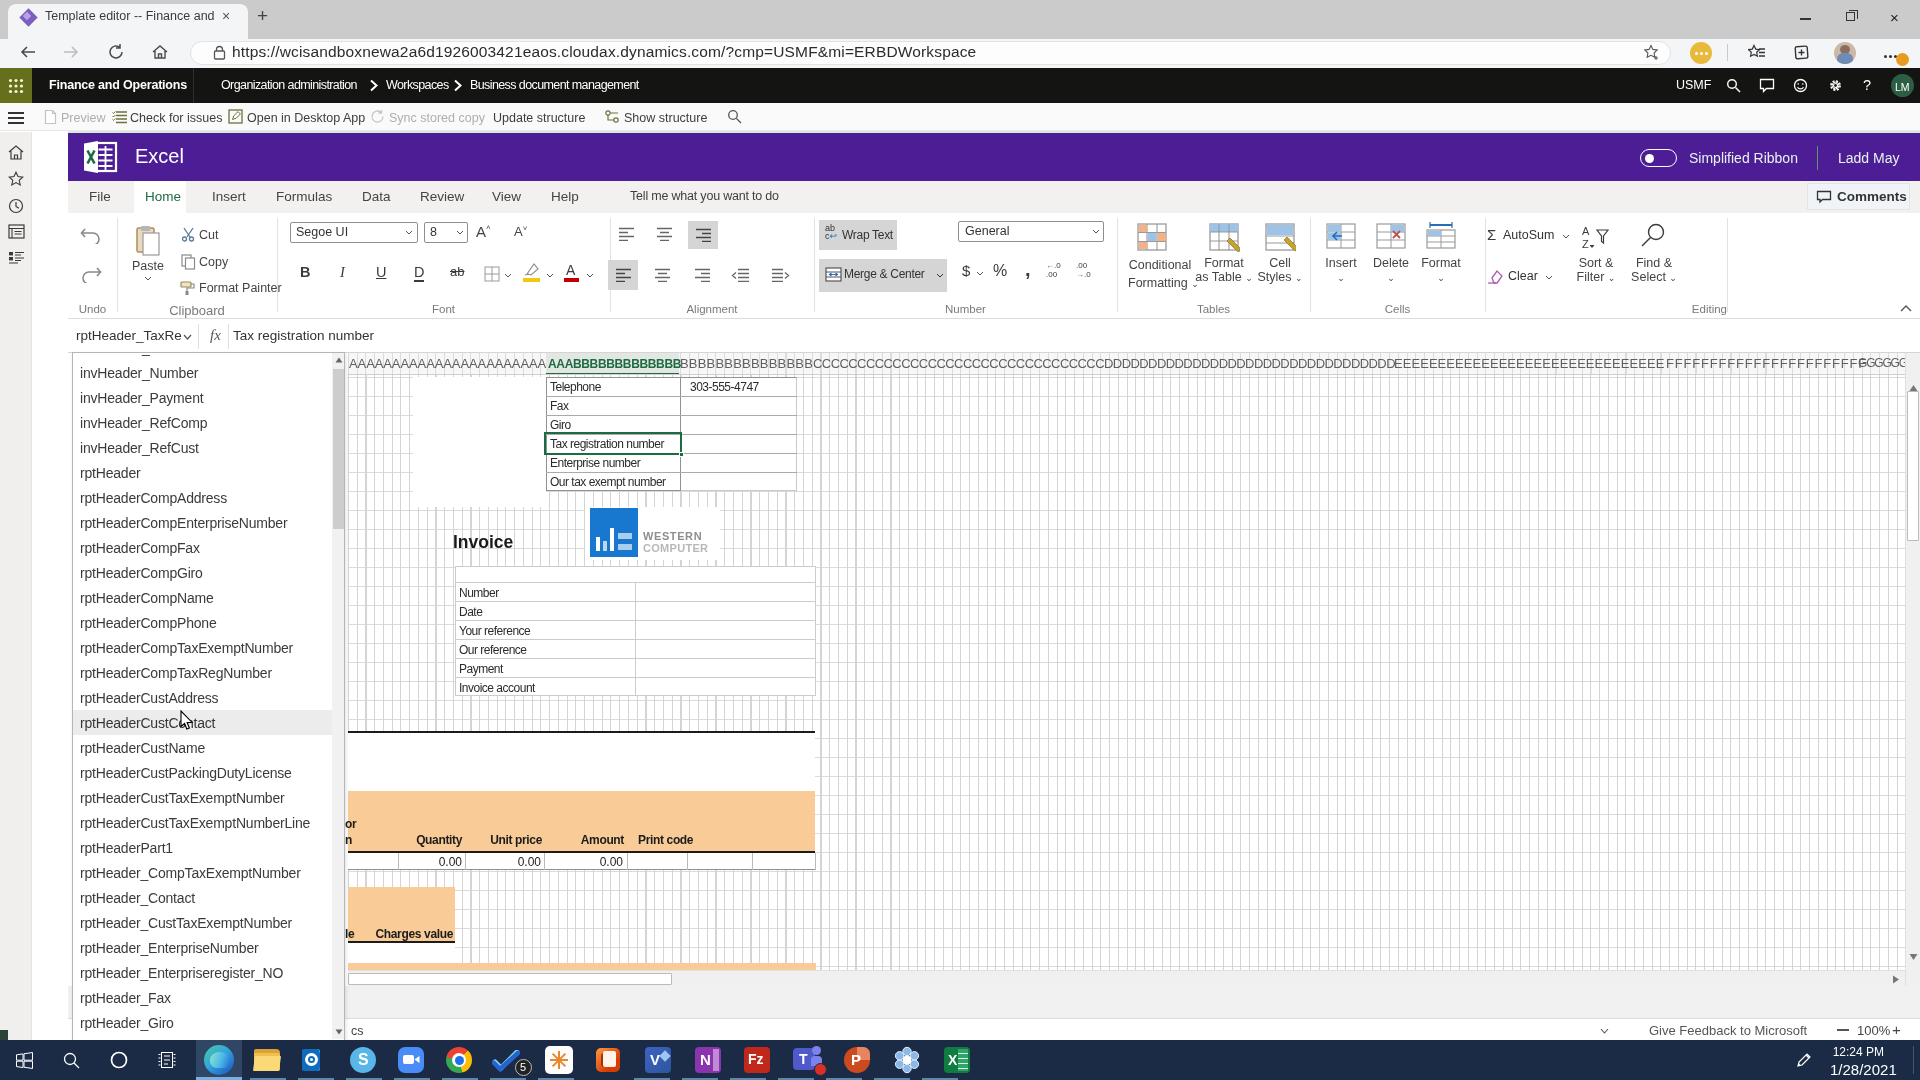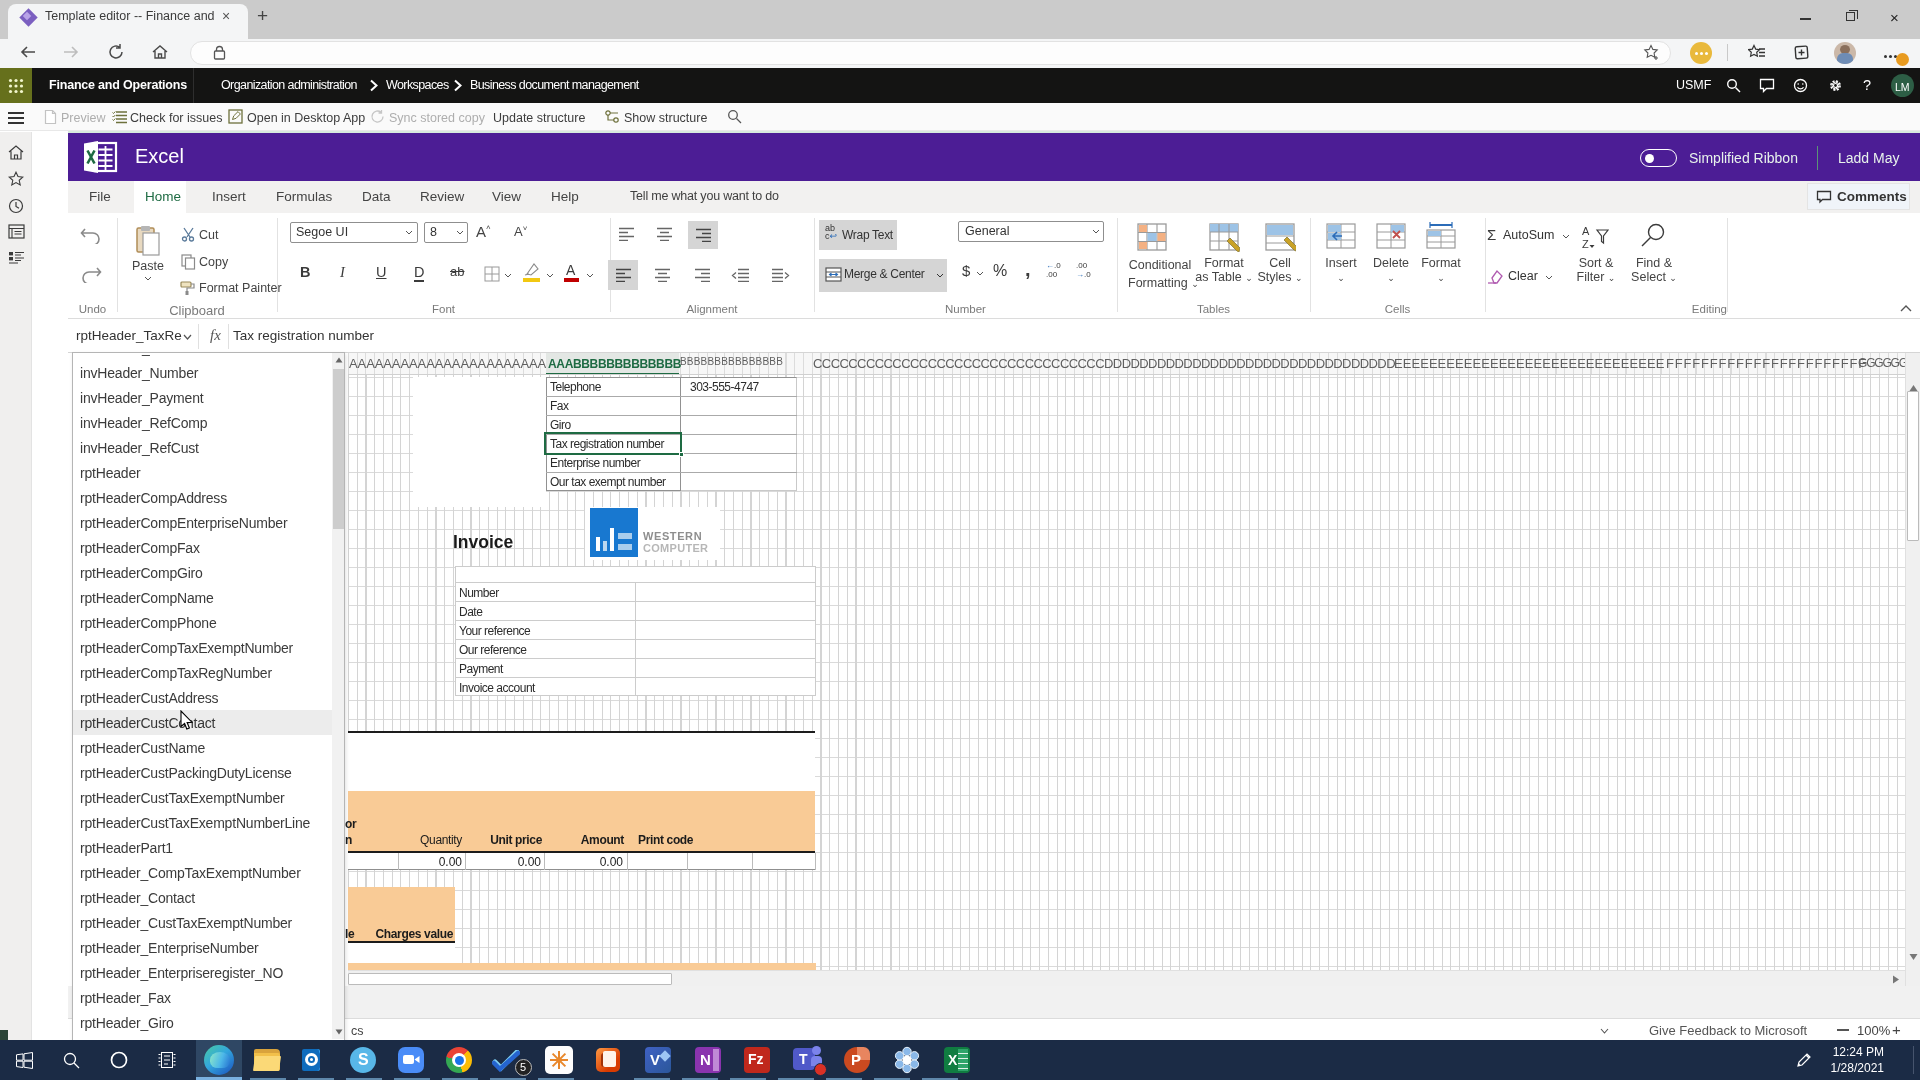--- a/index.html
+++ b/index.html
@@ -37,20 +37,21 @@
       <path d="M15 9a6 6 0 1 1-2.2-4.65M13 1v4h-4" stroke="#4a4a4a" stroke-width="1.5" fill="none"></path>
     </svg>
   <svg class="a" style="left:151px;top:4px" width="18" height="18" viewBox="0 0 18 18">
       <path d="M2 9l7-6 7 6M4 8v7h10V8M7.5 15v-4h3v4" stroke="#4a4a4a" stroke-width="1.4" fill="none"></path>
     </svg>
   <div class="a" style="left:190px;top:2px;width:1481px;height:24px;background:#fdfdfd;border:1px solid #e2e2e2;border-radius:12px"></div>
   <svg class="a" style="left:213px;top:6px" width="13" height="15" viewBox="0 0 13 15">
       <rect x="1.5" y="6" width="10" height="8" rx="1" stroke="#555" fill="none" stroke-width="1.3"></rect>
       <path d="M3.5 6V4.5a3 3 0 0 1 6 0V6" stroke="#555" fill="none" stroke-width="1.3"></path>
     </svg>
+  <div class="a tx" style="left:232px;top:4px;font-size:15.5px;color:#2b2b2b;letter-spacing:0.15px">https://wcisandboxnewa2a6d1926003421eaos.cloudax.dynamics.com/?cmp=USMF&amp;mi=ERBDWorkspace</div>
   <svg class="a" style="left:1643px;top:5px" width="17" height="17" viewBox="0 0 17 17">
       <path d="M8 1.5l1.9 3.9 4.3.6-3.1 3 .7 4.3L8 11.3l-3.8 2 .7-4.3-3.1-3 4.3-.6z" stroke="#555" fill="none" stroke-width="1.1"></path>
       <path d="M13 12v4M11 14h4" stroke="#555" stroke-width="1.1"></path>
     </svg>
   <div class="a" style="left:1690px;top:3px;width:22px;height:22px;background:#e9b93c;border-radius:50%"></div>
   <div class="a" style="left:1695px;top:13px;width:3px;height:3px;border-radius:50%;background:#fff;box-shadow:5px 0 0 #fff,10px 0 0 #fff"></div>
   <div class="a" style="left:1727px;top:5px;width:1px;height:17px;background:#c9c9c9"></div>
   <svg class="a" style="left:1748px;top:5px" width="18" height="17" viewBox="0 0 18 17">
       <path d="M6 1.5l1.7 3.6 3.8.5-2.8 2.7.7 3.9L6 10.4l-3.4 1.8.7-3.9L.5 5.6l3.8-.5z" stroke="#333" fill="none" stroke-width="1.2"></path>
       <path d="M11 5h6M11 8.5h6M11 12h6" stroke="#333" stroke-width="1.3"></path>
@@ -444,21 +445,21 @@
   <div class="a tx" style="left:165px;top:8px;font-size:13.5px;color:#333">Tax registration number</div>
 </div>
 
 <div class="a" style="left:68px;top:353px;width:1852px;height:617px;background:#fff"></div>
 
 <div class="a" style="left:348px;top:353px;width:1557px;height:22px;background:#f7f7f7;border-bottom:1px solid #d0d0d0;overflow:hidden">
   <div class="a" style="left:0;top:0;width:1557px;height:22px;background:repeating-linear-gradient(to right,#dcdcdc 0 1px,transparent 1px 8.75px)"></div>
   <div class="a tx" style="left:1px;top:3px;font-size:13px;color:#5f5f5f;letter-spacing:-0.1px">AAAAAAAAAAAAAAAAAAAAAAA</div>
   <div class="a" style="left:198px;top:0;width:133px;height:22px;background:#e3e7e4;border-bottom:2px solid #1e6b43"></div>
   <div class="a tx" style="left:200px;top:4px;font-size:12px;font-weight:bold;color:#1e6b43;letter-spacing:-0.35px">AAABBBBBBBBBBBBB</div>
-  <div class="a tx" style="left:332px;top:3px;font-size:10px;color:#5f5f5f;letter-spacing:0.2px">BBBBBBBBBBBBBBB</div>
+  <div class="a tx" style="left:332px;top:3px;font-size:13px;color:#5f5f5f;letter-spacing:0.2px">BBBBBBBBBBBBBBB</div>
   <div class="a tx" style="left:465px;top:3px;font-size:13px;color:#5f5f5f;letter-spacing:-0.57px">CCCCCCCCCCCCCCCCCCCCCCCCCCCCCCCCC</div>
   <div class="a tx" style="left:756px;top:3px;font-size:13px;color:#5f5f5f;letter-spacing:-0.57px">DDDDDDDDDDDDDDDDDDDDDDDDDDDDDDDDD</div>
   <div class="a tx" style="left:1046px;top:3px;font-size:13px;color:#5f5f5f;letter-spacing:0.05px">EEEEEEEEEEEEEEEEEEEEEEEEEEEEEEE</div>
   <div class="a tx" style="left:1318px;top:3px;font-size:13px;color:#5f5f5f;letter-spacing:0.8px">FFFFFFFFFFFFFFFFFFFFFFF</div>
   <div class="a tx" style="left:1510px;top:3px;font-size:12px;color:#5f5f5f;letter-spacing:-1.2px">GGGGGG</div>
 </div>
 
 <div class="a" style="left:348px;top:375px;width:1557px;height:595px;background:
   repeating-linear-gradient(to right,#d4d4d4 0 1px,transparent 1px 8.75px),
   repeating-linear-gradient(to bottom,#dadada 0 1px,transparent 1px 19px);background-position:0 2px,0 2px"></div>
@@ -507,21 +508,21 @@
 <div class="a tx" style="left:459px;top:624px;font-size:12px;letter-spacing:-0.5px;color:#2b2b2b">Your reference</div>
 <div class="a tx" style="left:459px;top:643px;font-size:12px;letter-spacing:-0.5px;color:#2b2b2b">Our reference</div>
 <div class="a tx" style="left:459px;top:662px;font-size:12px;letter-spacing:-0.5px;color:#2b2b2b">Payment</div>
 <div class="a tx" style="left:459px;top:681px;font-size:12px;letter-spacing:-0.5px;color:#2b2b2b">Invoice account</div>
 
 <div class="a" style="left:348px;top:731px;width:467px;height:2px;background:#1c1c1c"></div>
 <div class="a" style="left:348px;top:733px;width:467px;height:58px;background:#fff"></div>
 <div class="a" style="left:348px;top:791px;width:467px;height:60px;background:#f9cb96"></div>
 <div class="a tx" style="left:345px;top:817px;font-size:12px;letter-spacing:-0.35px;font-weight:bold;color:#1c1c1c">or</div>
 <div class="a tx" style="left:345px;top:833px;font-size:12px;letter-spacing:-0.35px;font-weight:bold;color:#1c1c1c">n</div>
-<div class="a tx" style="left:398px;top:833px;width:64px;text-align:right;font-size:12px;letter-spacing:-0.35px;font-weight:normal;color:#1c1c1c">Quantity</div>
+<div class="a tx" style="left:398px;top:833px;width:64px;text-align:right;font-size:12px;letter-spacing:-0.35px;font-weight:bold;color:#1c1c1c">Quantity</div>
 <div class="a tx" style="left:465px;top:833px;width:77px;text-align:right;font-size:12px;letter-spacing:-0.35px;font-weight:bold;color:#1c1c1c">Unit price</div>
 <div class="a tx" style="left:544px;top:833px;width:80px;text-align:right;font-size:12px;letter-spacing:-0.35px;font-weight:bold;color:#1c1c1c">Amount</div>
 <div class="a tx" style="left:638px;top:833px;font-size:12px;letter-spacing:-0.35px;font-weight:bold;color:#1c1c1c">Print code</div>
 <div class="a" style="left:348px;top:851px;width:467px;height:2px;background:#1c1c1c"></div>
 <div class="a" style="left:348px;top:853px;width:467px;height:17px;background:#fff;border-bottom:1px solid #8f8f8f"></div>
 <div class="a" style="left:398px;top:853px;width:1px;height:17px;background:#bbb"></div>
 <div class="a" style="left:465px;top:853px;width:1px;height:17px;background:#bbb"></div>
 <div class="a" style="left:544px;top:853px;width:1px;height:17px;background:#bbb"></div>
 <div class="a" style="left:627px;top:853px;width:1px;height:17px;background:#bbb"></div>
 <div class="a" style="left:687px;top:853px;width:1px;height:17px;background:#bbb"></div>
@@ -704,15 +705,15 @@
   <div class="a" style="left:778px;top:38px;width:36px;height:2px;background:#5f88ab"></div>
   <div class="a" style="left:826px;top:38px;width:36px;height:2px;background:#5f88ab"></div>
   <div class="a" style="left:874px;top:38px;width:36px;height:2px;background:#5f88ab"></div>
   <div class="a" style="left:922px;top:38px;width:36px;height:2px;background:#5f88ab"></div>
 
   <svg class="a" style="left:1795px;top:11px" width="18" height="18" viewBox="0 0 18 18">
       <path d="M3 15l1-4 8-8 3 3-8 8zM11 4l3 3" stroke="#fff" fill="none" stroke-width="1.2"></path>
       <path d="M3 15l0.7-2.8 2.1 2.1z" fill="#fff"></path>
     </svg>
   <div class="a tx" style="left:1832px;top:5px;width:52px;text-align:right;font-size:12px;color:#fff">12:24 PM</div>
-  <div class="a tx" style="left:1830px;top:21px;width:54px;text-align:right;font-size:12px;color:#fff">1/28/2021</div>
+  <div class="a tx" style="left:1830px;top:21px;width:54px;text-align:right;font-size:15px;color:#fff">1/28/2021</div>
   <div class="a" style="left:1913px;top:6px;width:1px;height:28px;background:#46546d"></div>
 </div>
 
 </body></html>

